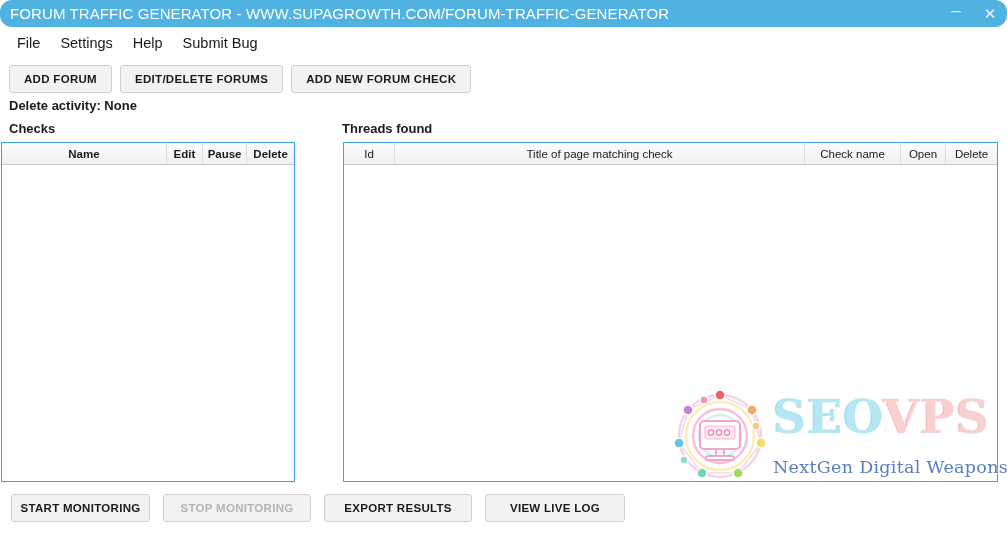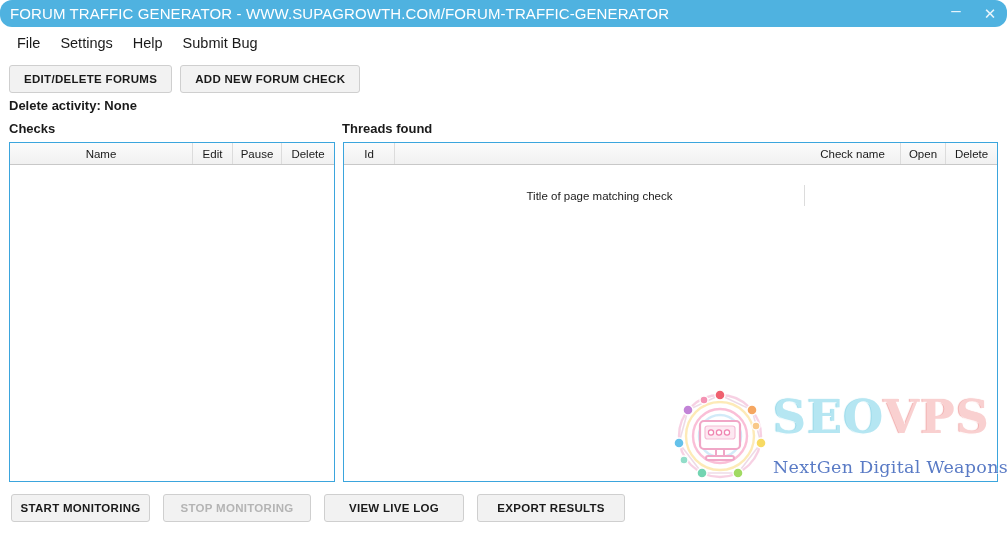--- a/index.html
+++ b/index.html
@@ -86,21 +86,21 @@
   }
   #checks-label { left: 9px; top: 121px; }
   #threads-label { left: 342px; top: 121px; }
 
   .panel {
     position: absolute;
     background: #ffffff;
     border: 1px solid #3ba5dd;
     overflow: hidden;
   }
-  #checks-panel  { left: 9px;   top: 142px; width: 326px; height: 340px; }
+  #checks-panel  { left: 1px;   top: 142px; width: 294px; height: 340px; font-weight: bold; }
   #threads-panel { left: 343px; top: 142px; width: 655px; height: 340px; }
 
   .thead {
     display: flex;
     height: 22px;
     background: linear-gradient(to bottom, #fbfbfb 0%, #f1f1f1 100%);
     border-bottom: 1px solid #c8c8c8;
   }
   .th {
     display: flex; align-items: center; justify-content: center;
@@ -112,21 +112,21 @@
   .th:last-child { border-right: none; }
 
   
   #checks-panel .c-name   { width: 183px; }
   #checks-panel .c-edit   { width: 40px; }
   #checks-panel .c-pause  { width: 49px; }
   #checks-panel .c-delete { width: 52px; }
 
   
   #threads-panel .t-id     { width: 51px; }
-  #threads-panel .t-title  { flex: 1 1 auto; margin-top: 42px; }
+  #threads-panel .t-title  { flex: 1 1 auto; }
   #threads-panel .t-check  { width: 96px; }
   #threads-panel .t-open   { width: 45px; }
   #threads-panel .t-delete { width: 51px; }
 
   .tbody { height: 100%; background: #ffffff; }
 
   
   .watermark {
     position: absolute;
     left: 668px; top: 388px;
@@ -184,20 +184,21 @@
 </div>
 
 <div class="menubar">
   <div class="menu-item">File</div>
   <div class="menu-item">Settings</div>
   <div class="menu-item">Help</div>
   <div class="menu-item">Submit Bug</div>
 </div>
 
 <div class="toolbar">
+  <div class="btn">ADD FORUM</div>
   <div class="btn">EDIT/DELETE FORUMS</div>
   <div class="btn">ADD NEW FORUM CHECK</div>
 </div>
 
 <div class="activity">Delete activity: None</div>
 
 <div class="panel-label" id="checks-label">Checks</div>
 <div class="panel" id="checks-panel">
   <div class="thead">
     <div class="th c-name">Name</div>
@@ -255,15 +256,15 @@
   </svg>
   <div class="wm-text">
     <div class="wm-main"><span class="wm-seo">SEO</span><span class="wm-vps">VPS</span></div>
     <div class="wm-sub">NextGen Digital Weapons</div>
   </div>
 </div>
 
 <div class="bottombar">
   <div class="btn" id="btn-start">START MONITORING</div>
   <div class="btn disabled" id="btn-stop">STOP MONITORING</div>
+  <div class="btn" id="btn-export">EXPORT RESULTS</div>
   <div class="btn" id="btn-log">VIEW LIVE LOG</div>
-  <div class="btn" id="btn-export">EXPORT RESULTS</div>
 </div>
 
 </body></html>

